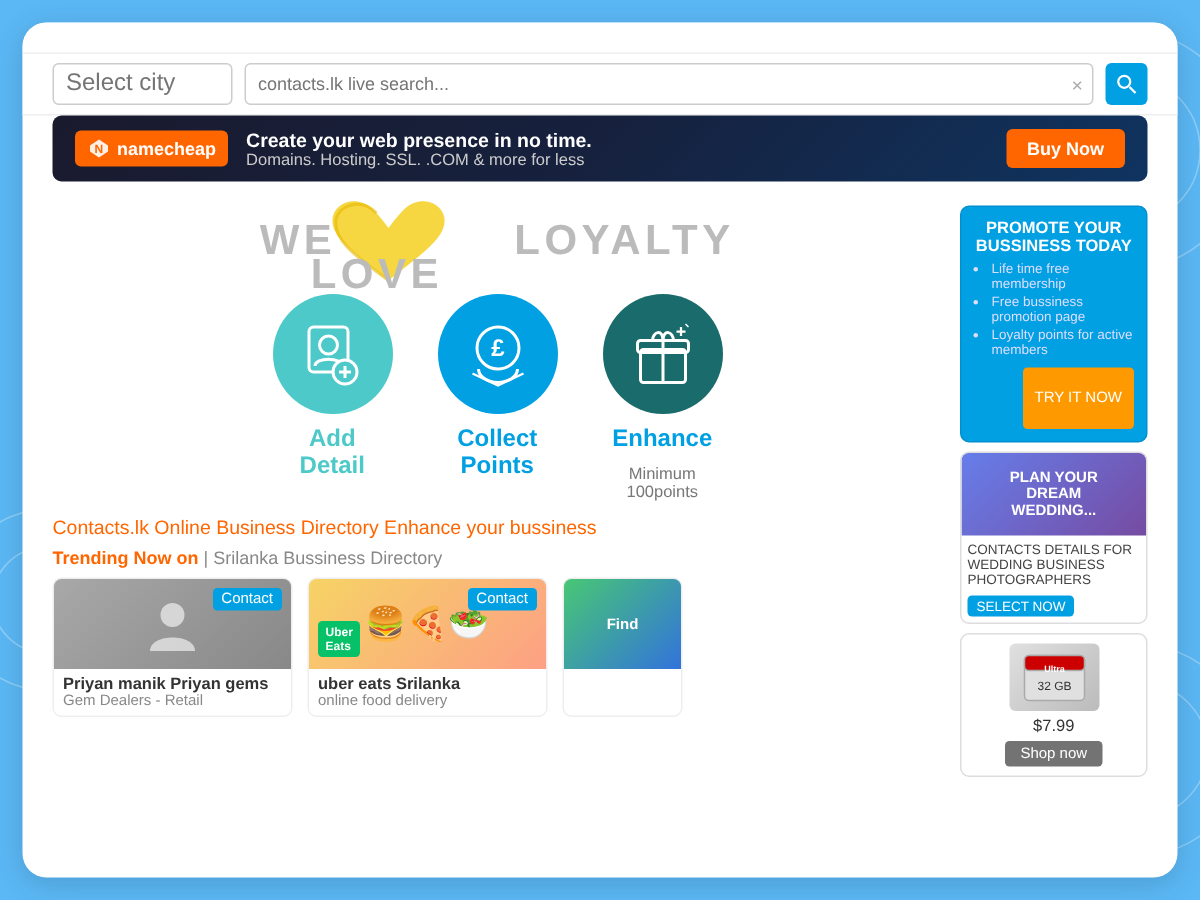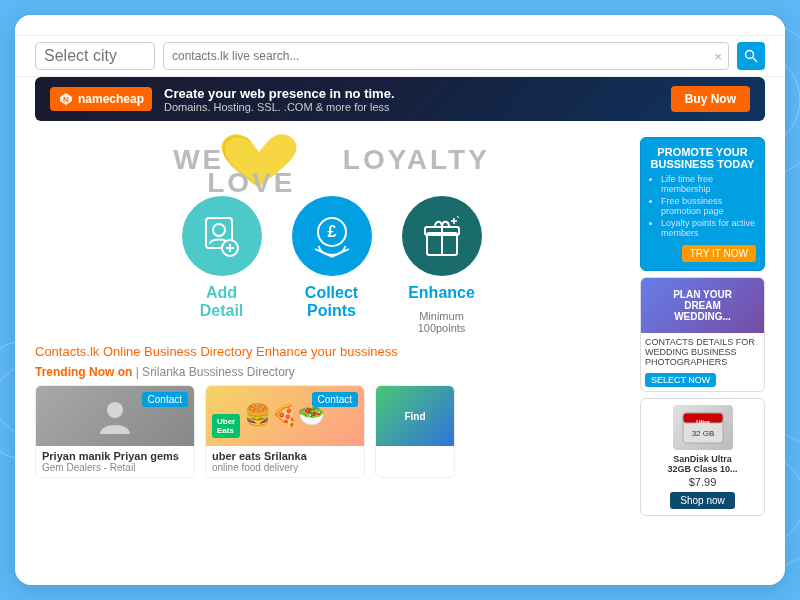--- a/index.html
+++ b/index.html
@@ -305,21 +305,21 @@
     .sidebar-ad-blue ul {
       padding-left: 12px;
       color: #ddf;
       font-size: 9px;
     }
     .sidebar-ad-blue ul li { margin-bottom: 2px; }
     .try-it-btn {
       background: #f90;
       color: white;
       border: none;
-      padding: 3px 8px;
+      padding: 15px 8px;
       border-radius: 3px;
       font-size: 10px;
       cursor: pointer;
       margin-top: 5px;
       float: right;
     }
 
     .sidebar-wedding {
       background: white;
       border: 1px solid #ddd;
@@ -378,21 +378,21 @@
       font-size: 10px;
       color: #333;
       font-weight: bold;
     }
     .product-price {
       font-size: 11px;
       color: #333;
       margin: 2px 0;
     }
     .shop-now-btn {
-      background: #0c4a6e;
+      background: #737373;
       color: white;
       border: none;
       padding: 3px 10px;
       border-radius: 3px;
       font-size: 10px;
       cursor: pointer;
       margin-top: 2px;
     }
 
     
@@ -644,22 +644,20 @@
 
       <div class="sidebar-product">
         <div class="product-img">
           <svg width="50" height="40" viewBox="0 0 50 40">
             <rect x="5" y="5" width="40" height="30" rx="3" fill="#e0e0e0" stroke="#aaa" stroke-width="1"></rect>
             <rect x="5" y="5" width="40" height="10" rx="3" fill="#cc0000" stroke="#aaa" stroke-width="1"></rect>
             <text x="25" y="28" text-anchor="middle" font-size="8" fill="#333">32 GB</text>
             <text x="25" y="16" text-anchor="middle" font-size="6" fill="white" font-weight="bold">Ultra</text>
           </svg>
         </div>
-        <div class="product-name" style="white-space:pre-line;font-size:9px;">SanDisk Ultra
-32GB Class 10...</div>
         <div class="product-price">$7.99</div>
         <button class="shop-now-btn">Shop now</button>
       </div>
 
     </div>
 
   </div>
 
 </div>
 

